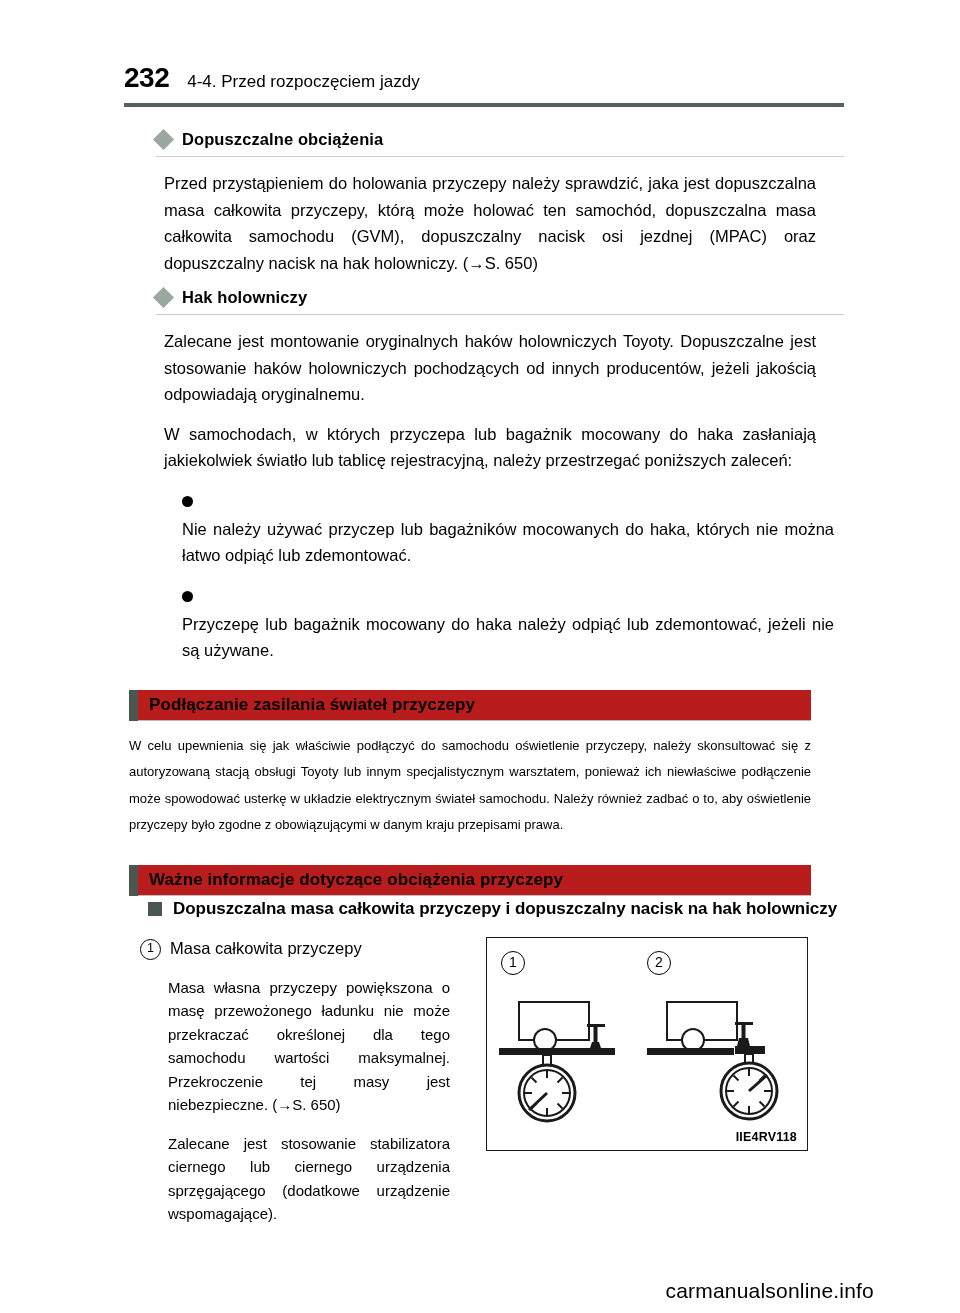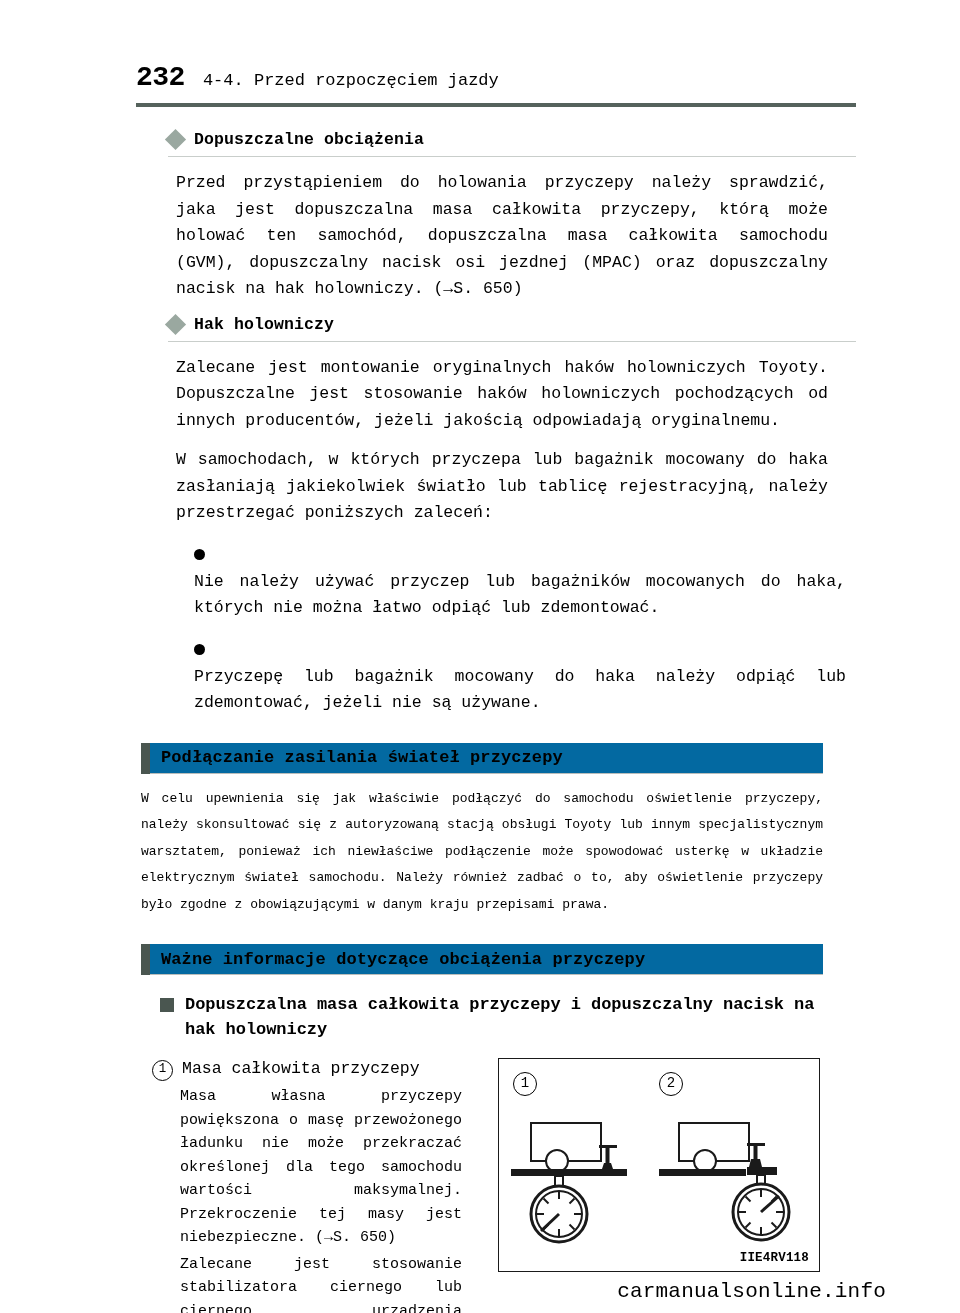--- a/index.html
+++ b/index.html
@@ -11,24 +11,23 @@
     width: 960px;
     height: 1313px;
     position: relative;
     font-family: "Liberation Sans", sans-serif;
     color: #000000;
     overflow: hidden;
   }
 
   .page {
     position: absolute;
-    left: 16px; top: 0;
+    left: 4px; top: 0;
     width: 884px;
     height: 1313px;
-    font-family: Liberation Mono, monospace;
   }
 
   
   .page-header {
     position: absolute;
     left: 120px;
     top: 62px;
     width: 720px;
     display: flex;
     align-items: baseline;
@@ -127,21 +126,21 @@
     width: 682px;
     margin-left: 5px;
   }
   .section-bar-accent {
     width: 9px;
     background: #4a5650;
     flex: none;
   }
   .section-bar-body {
     flex: 1;
-    background: #0369a1;
+    background: #b91c1c;
     display: flex;
     align-items: center;
     padding-left: 11px;
     border-bottom: 1px solid #b9bdbb;
   }
   .section-bar-title {
     font-size: 17px;
     font-weight: bold;
     letter-spacing: 0.1px;
   }
@@ -153,21 +152,20 @@
     line-height: 26.5px;
     text-align: justify;
     margin-top: 12px;
   }
 
   
   .square-heading {
     display: flex;
     gap: 11px;
     margin-left: 24px;
-    margin-top: 17px;
     width: 690px;
   }
   .square-icon {
     flex: none;
     width: 14px;
     height: 14px;
     background: #4a5650;
     margin-top: 6px;
   }
   .square-heading-text {
@@ -210,21 +208,21 @@
   .numbered-label {
     font-size: 16.5px;
     line-height: 26px;
   }
   .sub-para {
     margin-left: 28px;
     width: 282px;
     font-size: 15px;
     line-height: 23.5px;
     text-align: justify;
-    margin-top: 3px;
+    margin-top: 15px;
   }
 
   
   .figure-box {
     position: absolute;
     left: 362px;
     top: 2px;
     width: 320px;
     height: 212px;
     border: 1.6px solid #1a1a1a;

